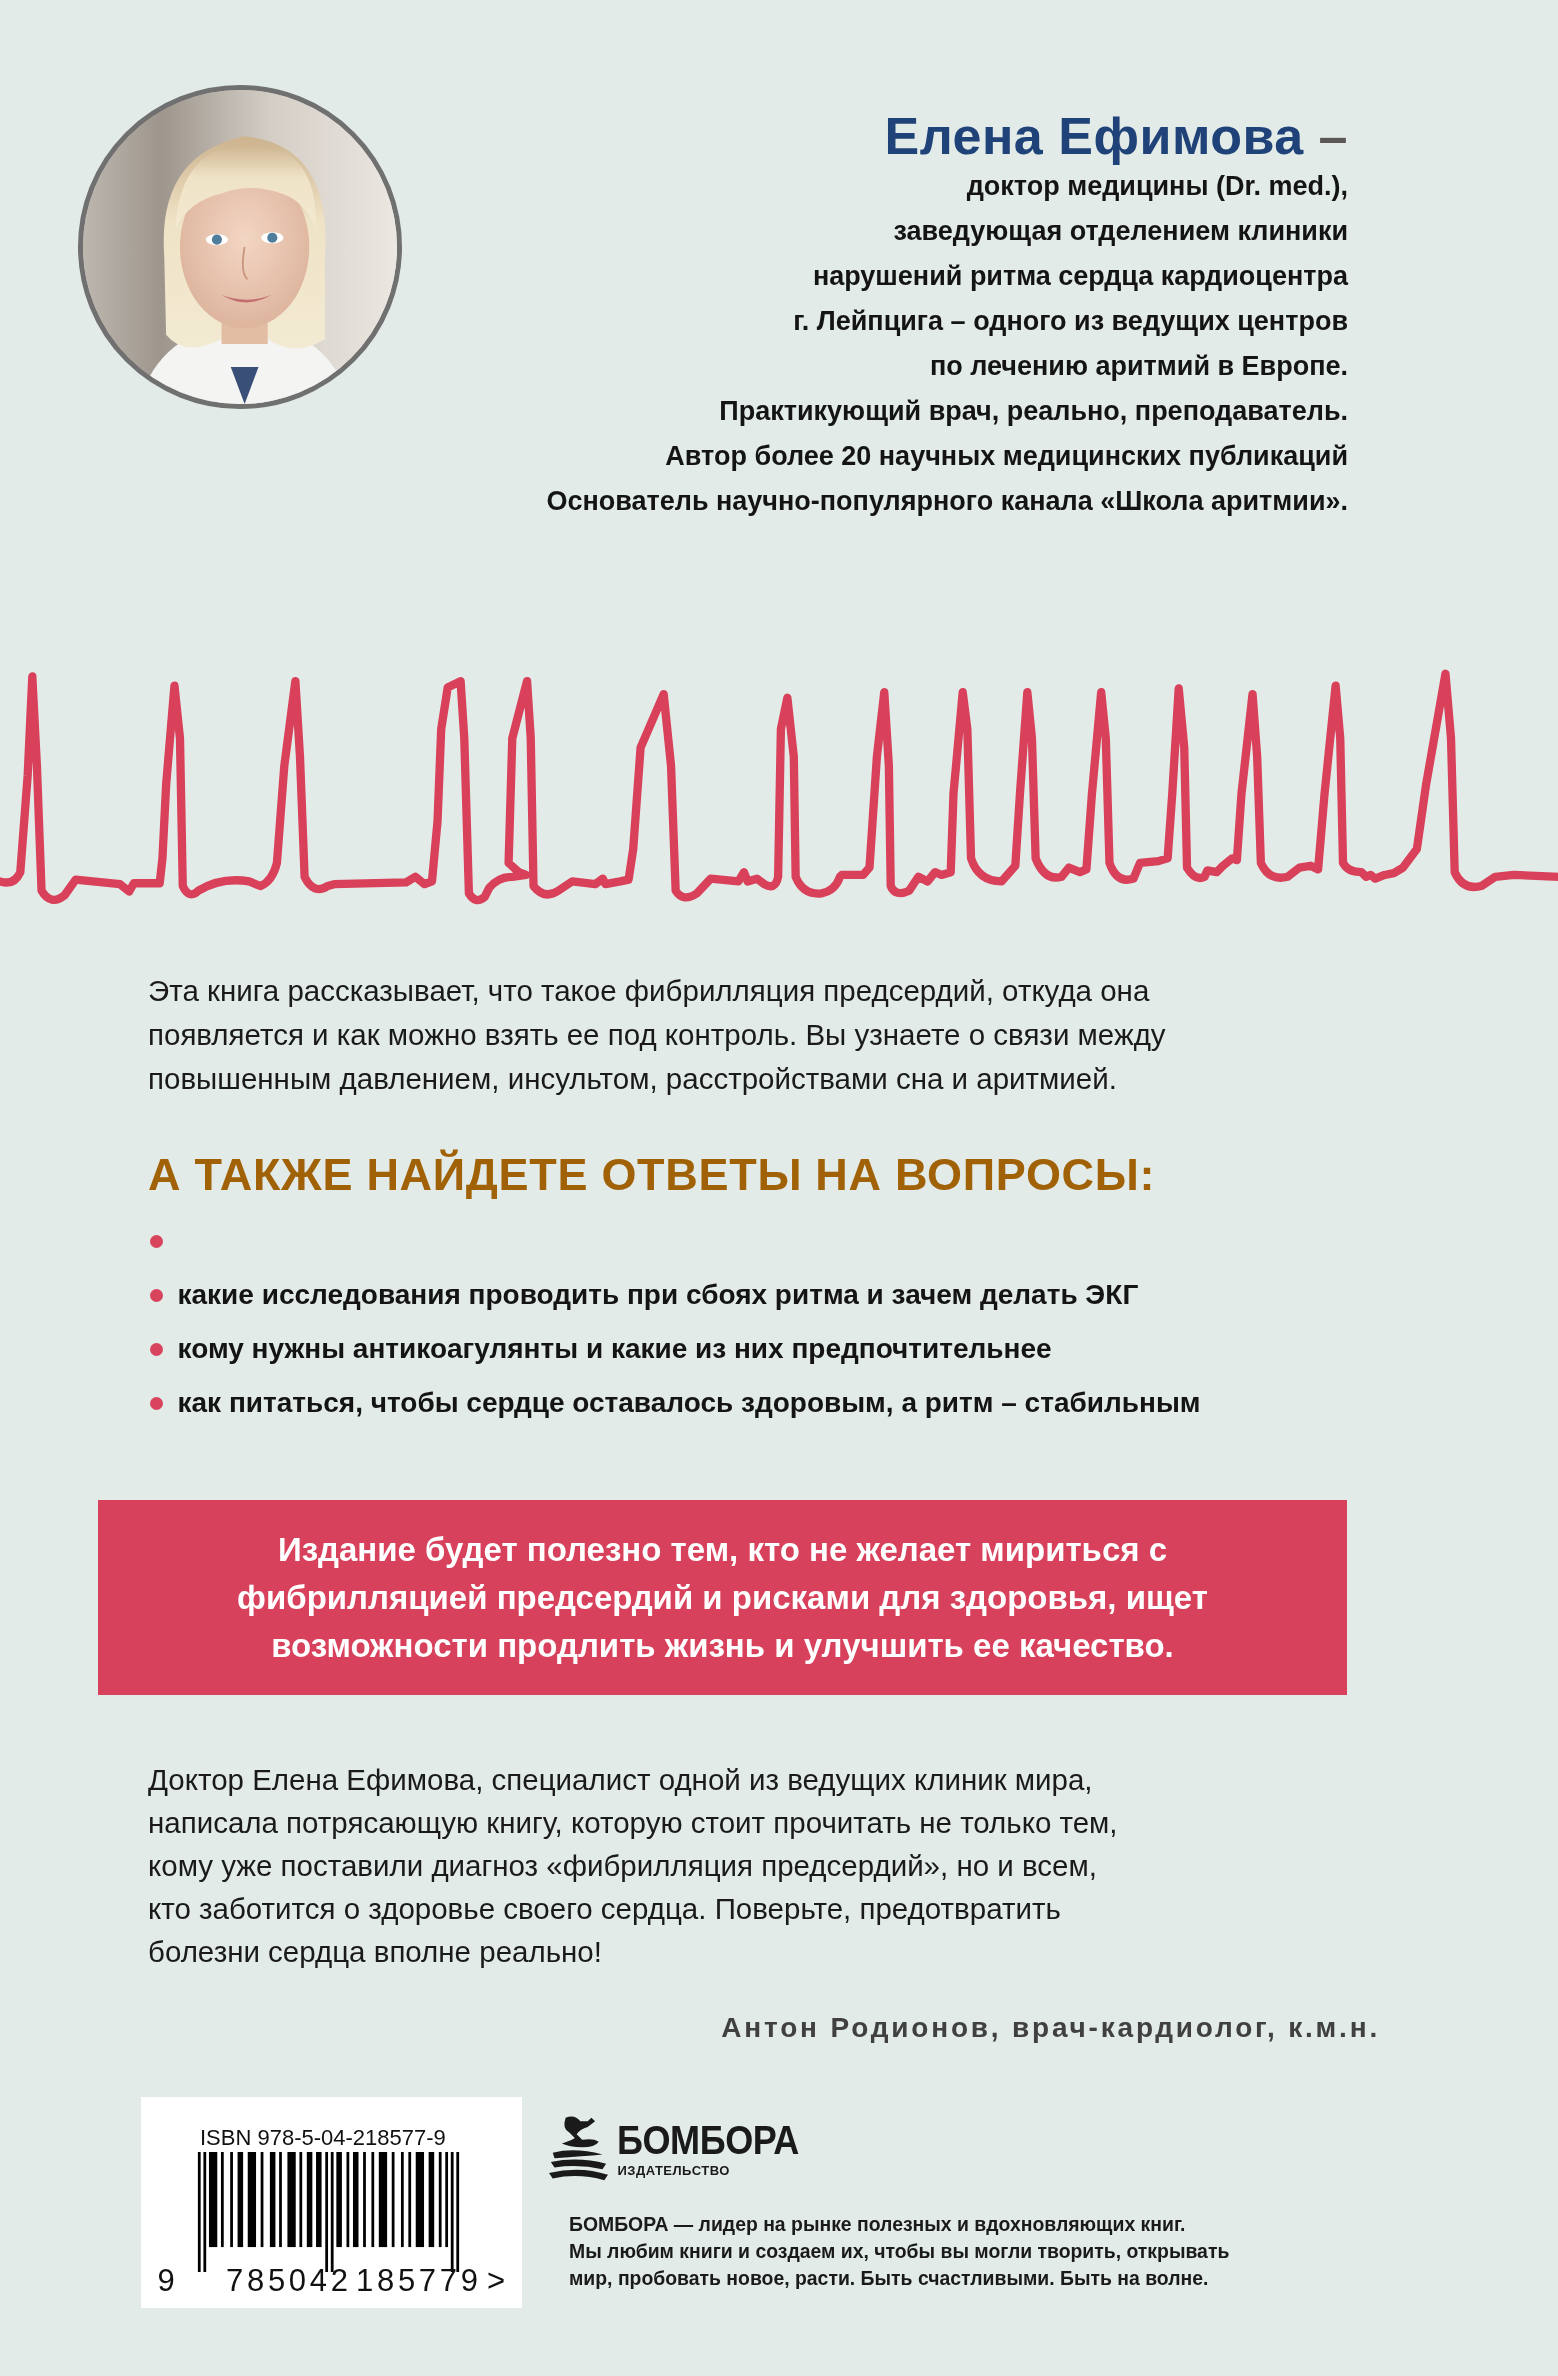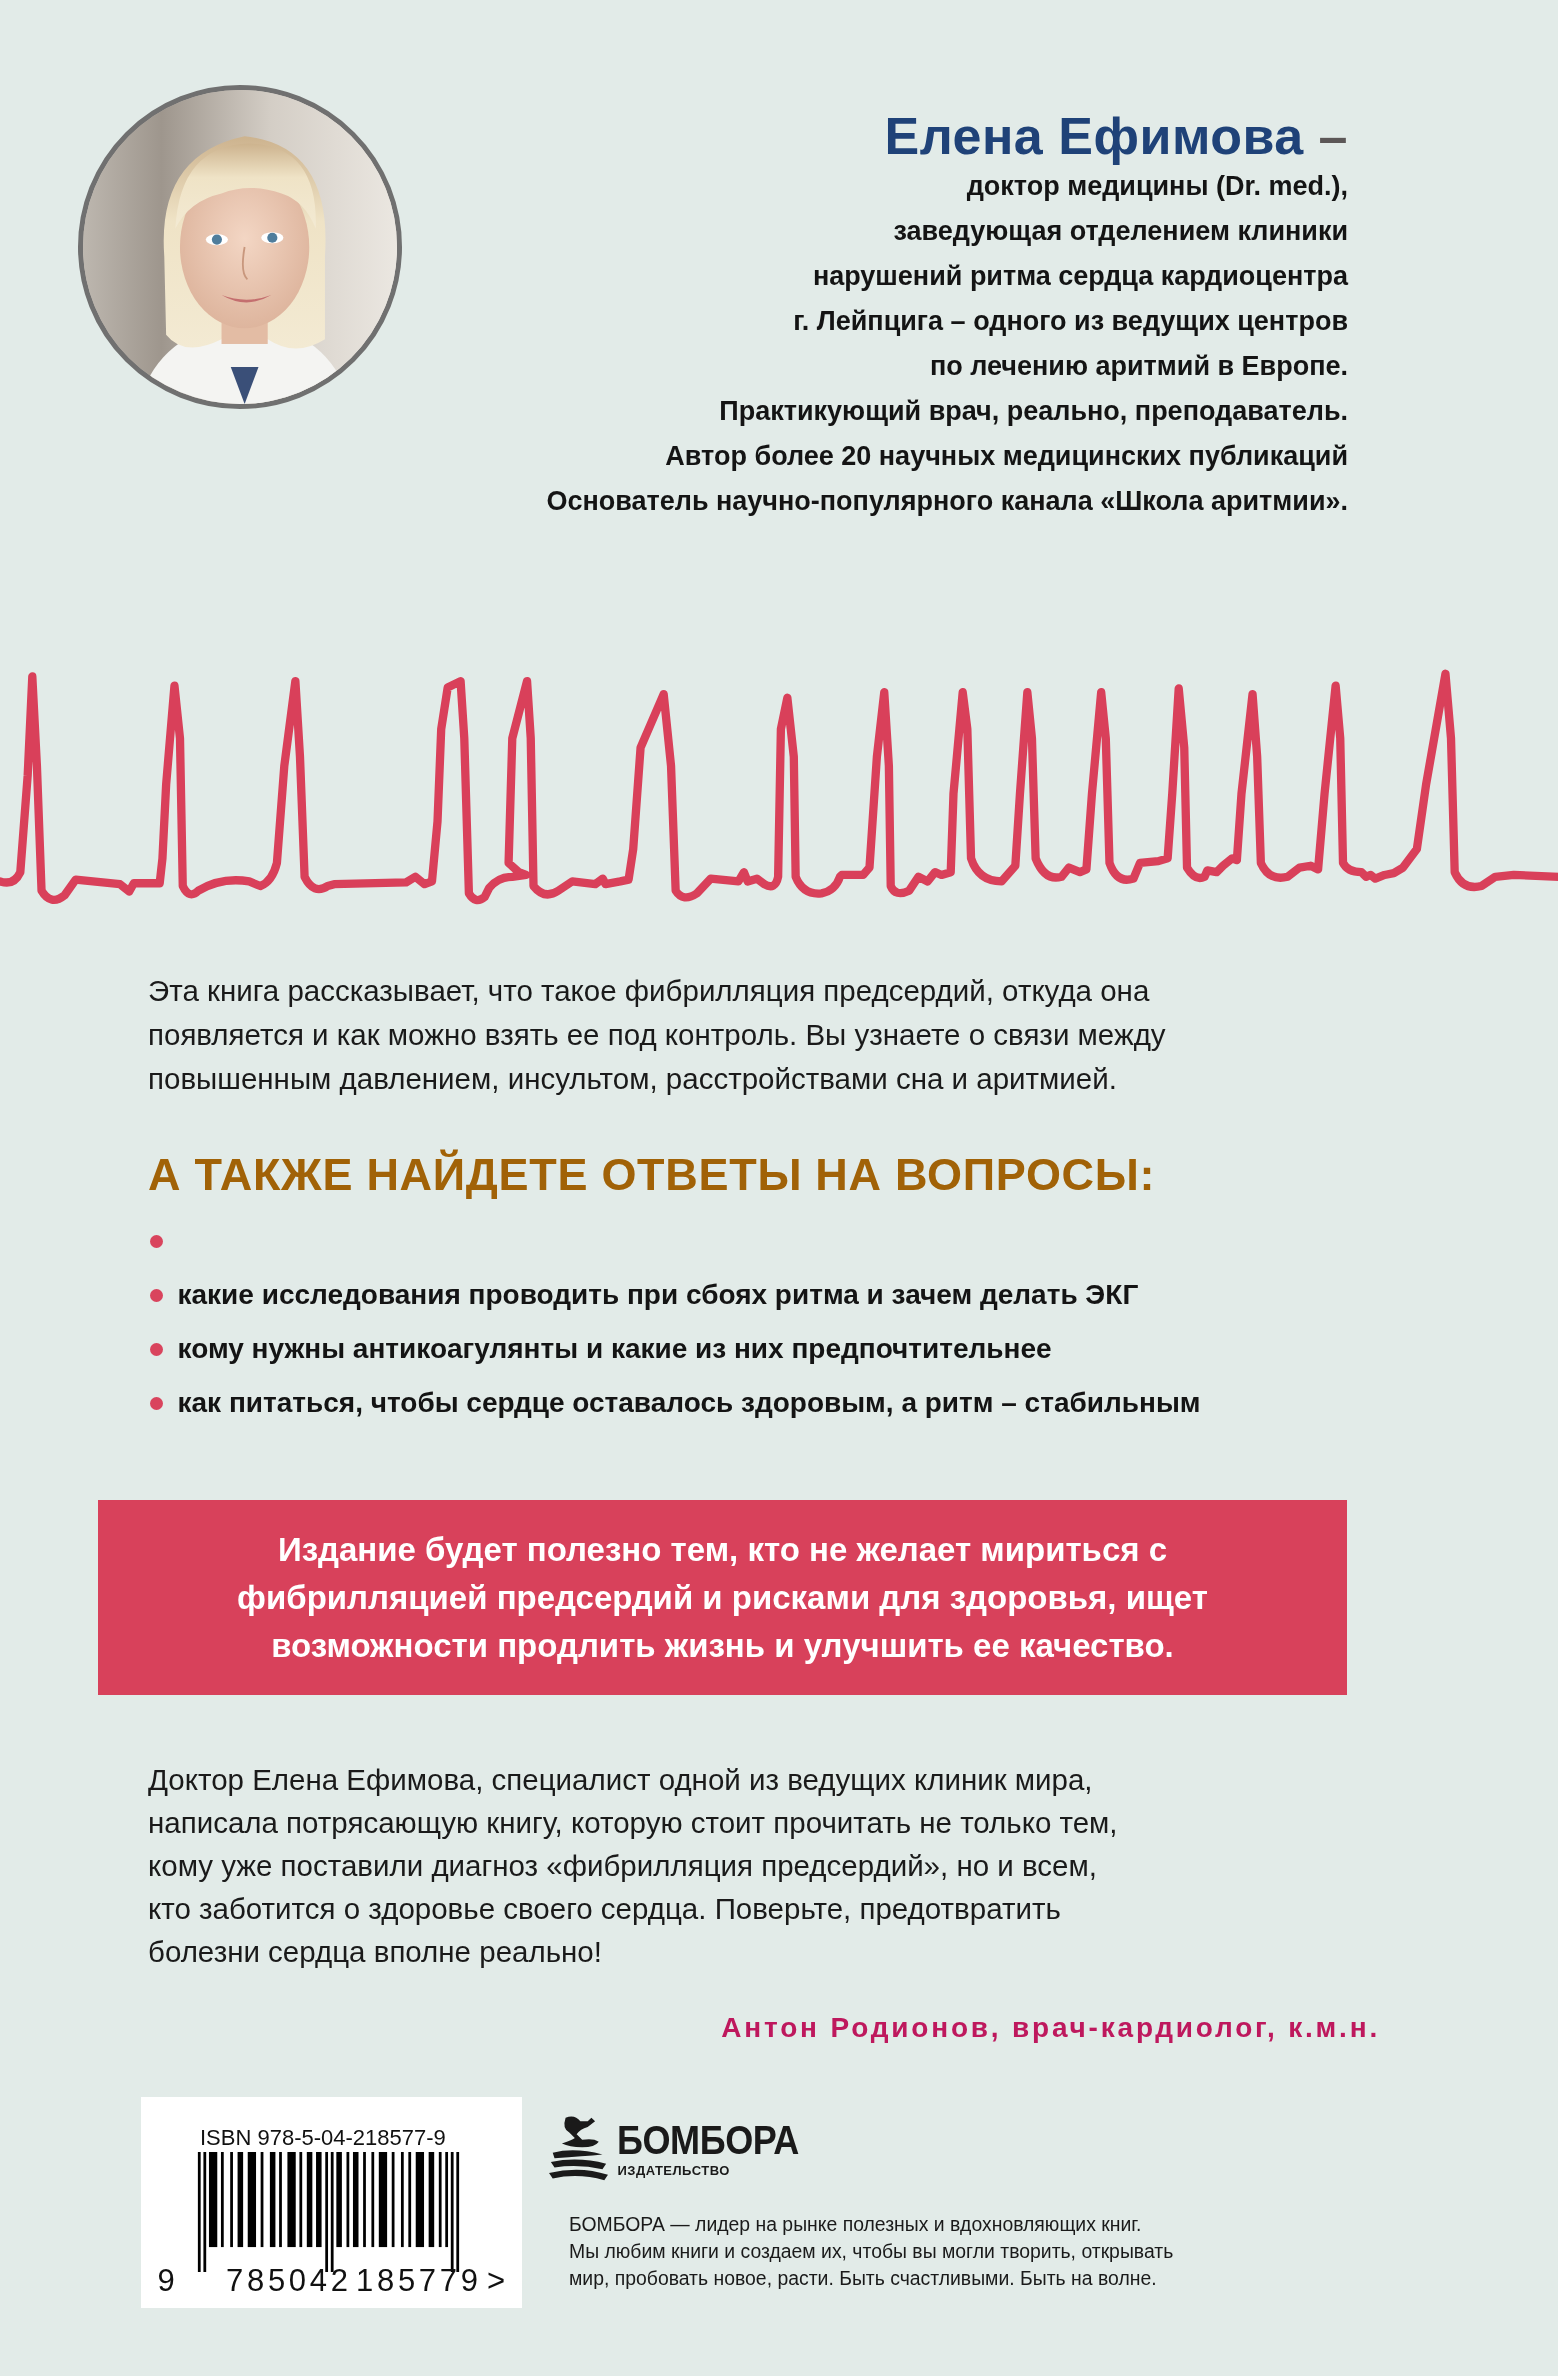--- a/index.html
+++ b/index.html
@@ -61,21 +61,21 @@
       line-height: 48px; color: #ffffff; white-space: nowrap;
     }
     
     .quote { left: 148px; top: 1758px; }
     .quote-line {
       font-family: "Liberation Sans", sans-serif; font-size: 29.5px; line-height: 43px;
       white-space: nowrap; color: #1a1a1a;
     }
     .attribution {
       right: 179px; top: 2012px; font-family: "Liberation Sans", sans-serif; font-weight: bold;
-      font-size: 28px; letter-spacing: 2.8px; white-space: nowrap; color: #be185d;
+      font-size: 28px; letter-spacing: 2.8px; white-space: nowrap; color: #404040;
     }
     
     .barcode-box {
       left: 141px; top: 2097px; width: 381px; height: 211px; background: #ffffff;
     }
     .isbn-text {
       position: absolute; left: 59px; top: 28px; font-family: "Liberation Sans", sans-serif;
       font-size: 22px; color: #111; white-space: nowrap;
     }
     .barcode-svg { position: absolute; left: 55px; top: 55px; }
@@ -90,21 +90,21 @@
       font-family: "Liberation Sans", sans-serif; font-weight: bold; font-size: 41px;
       line-height: 41px; color: #1a1a1a; letter-spacing: -0.5px; transform: scaleX(0.88); transform-origin: left;
     }
     .pub-sub {
       font-family: "Liberation Sans", sans-serif; font-weight: bold; font-size: 13px;
       color: #1a1a1a; letter-spacing: 0.5px; margin-top: 1.8px;
     }
     .pub-blurb { left: 569px; top: 2211px; }
     .pub-line {
       font-family: "Liberation Sans", sans-serif; font-size: 19.4px; line-height: 27px;
-      white-space: nowrap; color: #1a1a1a;
+      white-space: nowrap; color: #1a1a1a; font-weight: bold;
     }
   </style>
 </head>
 <body>
 
 <div class="abs photo">
   <svg viewBox="0 0 340 340">
     <defs>
       <linearGradient id="bgG" x1="0" x2="1" y1="0" y2="0">
         <stop offset="0" stop-color="#bdb7af"></stop>

